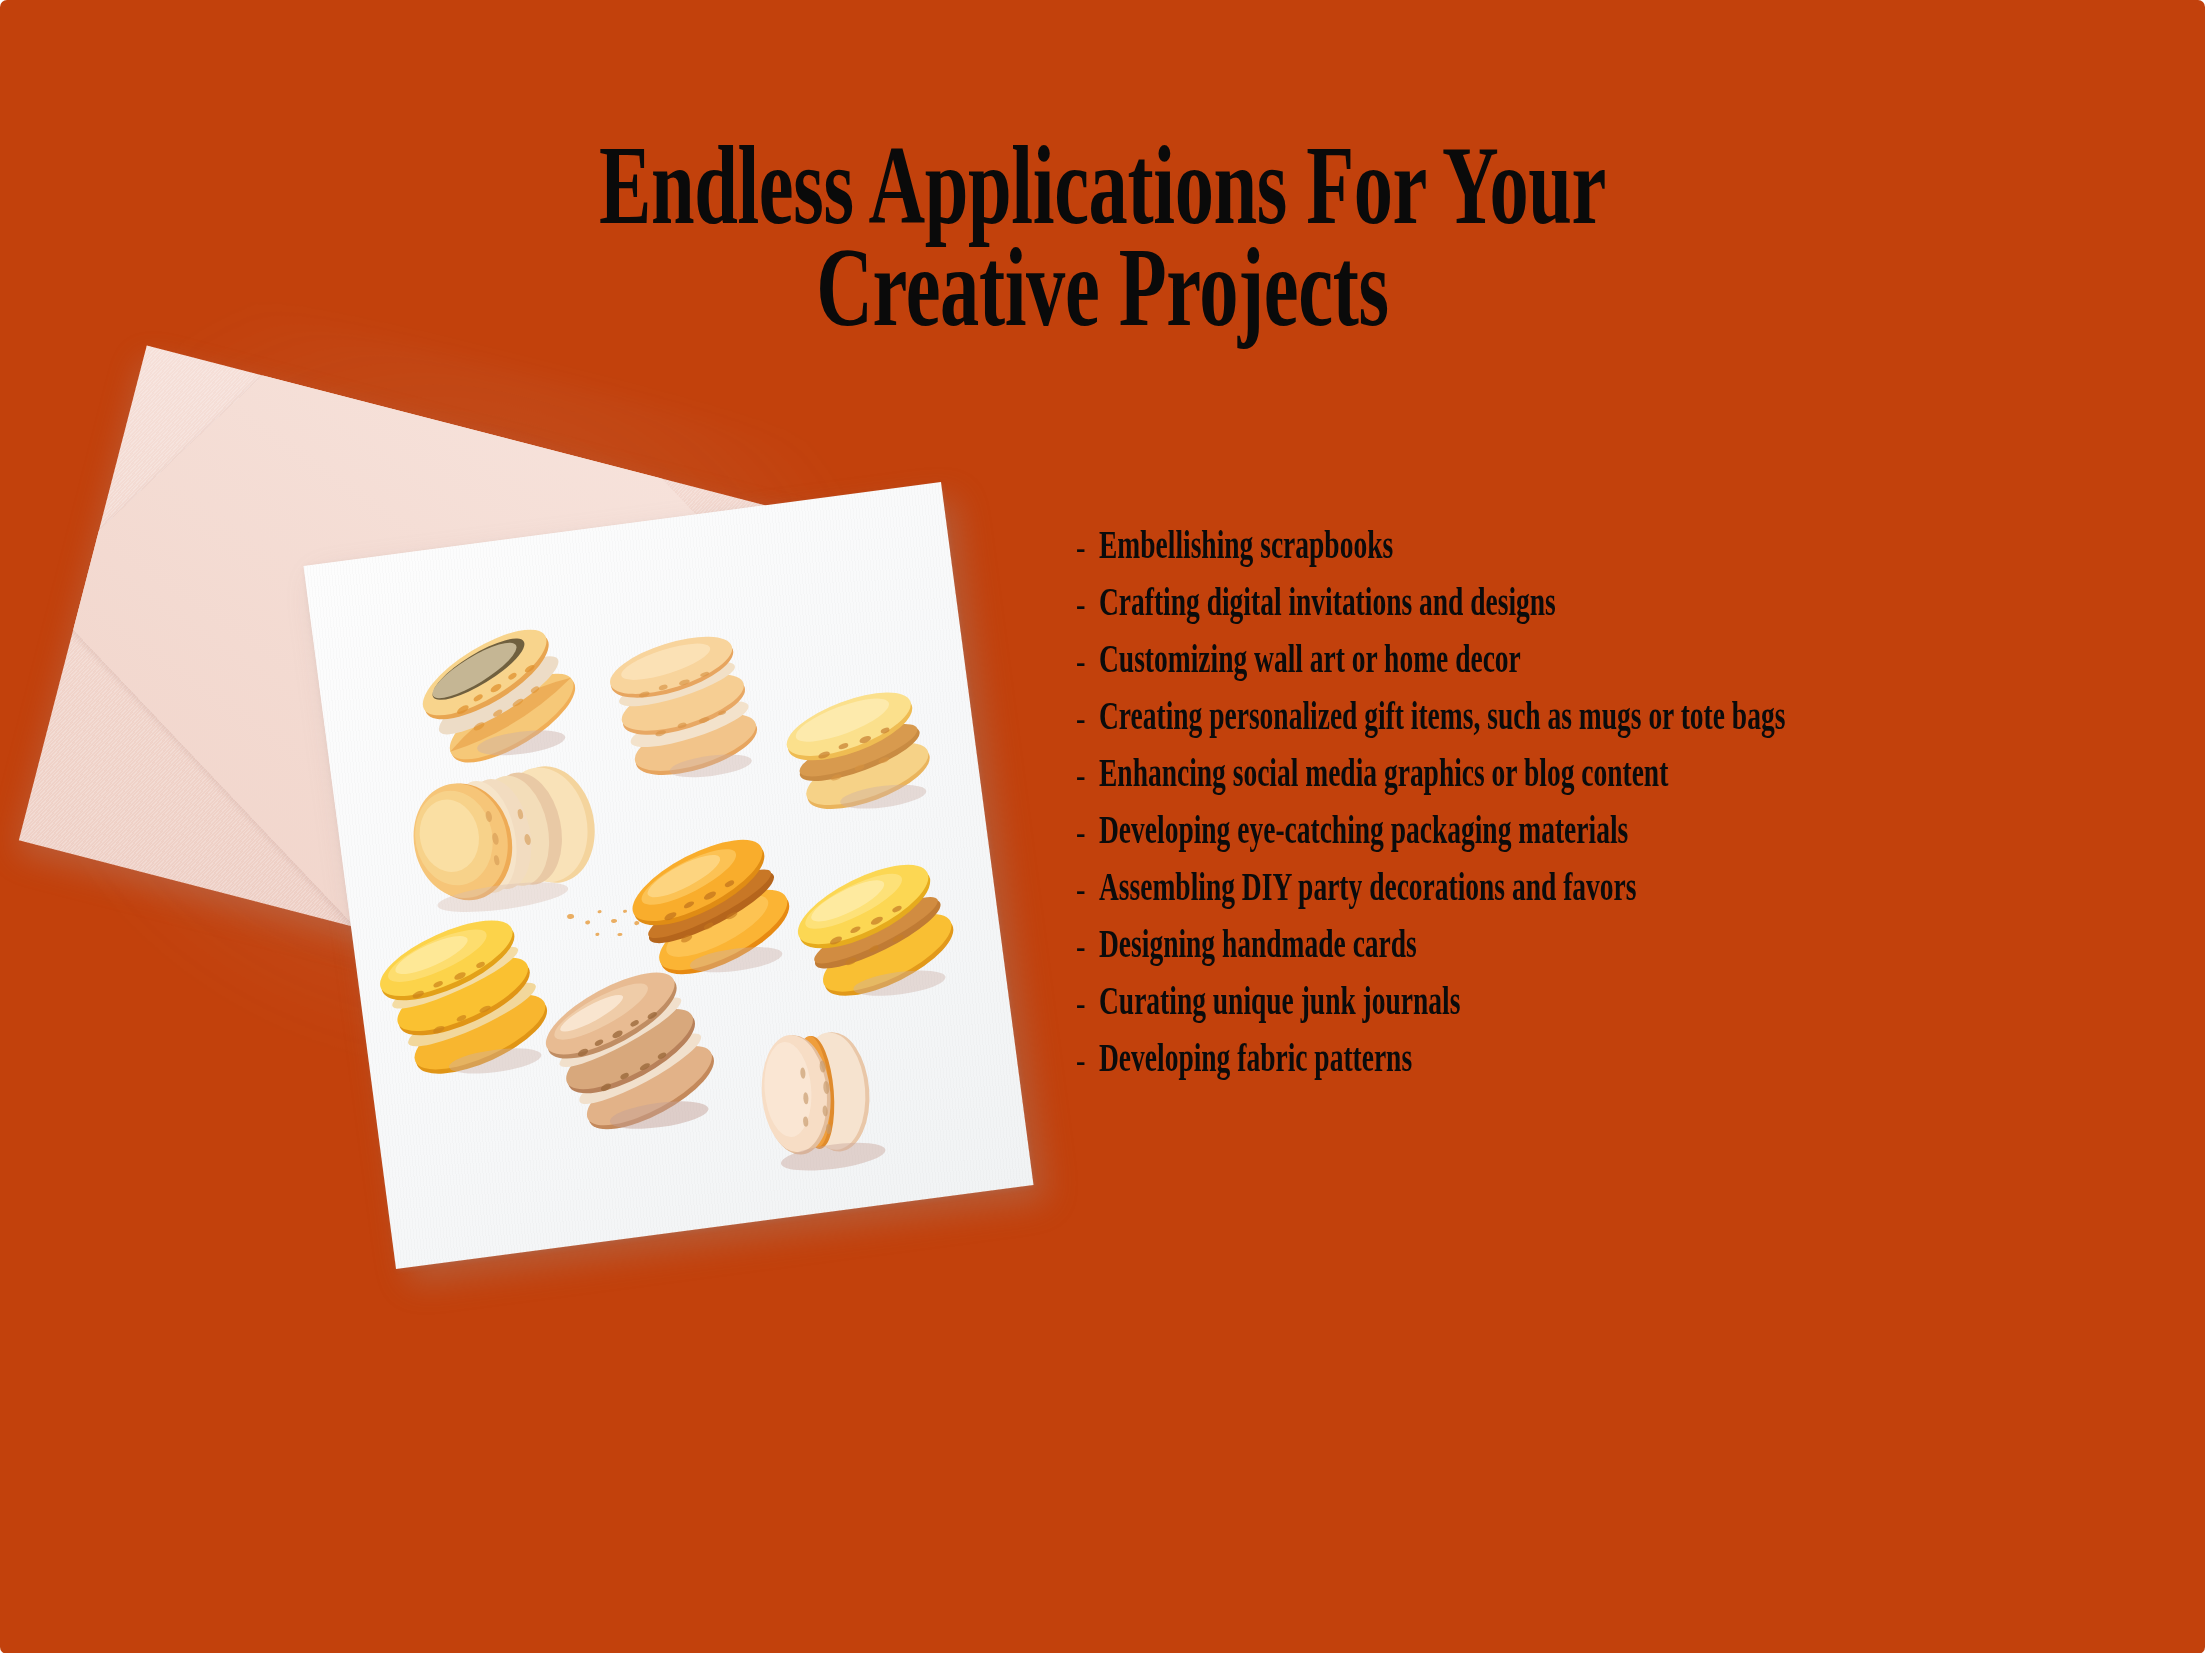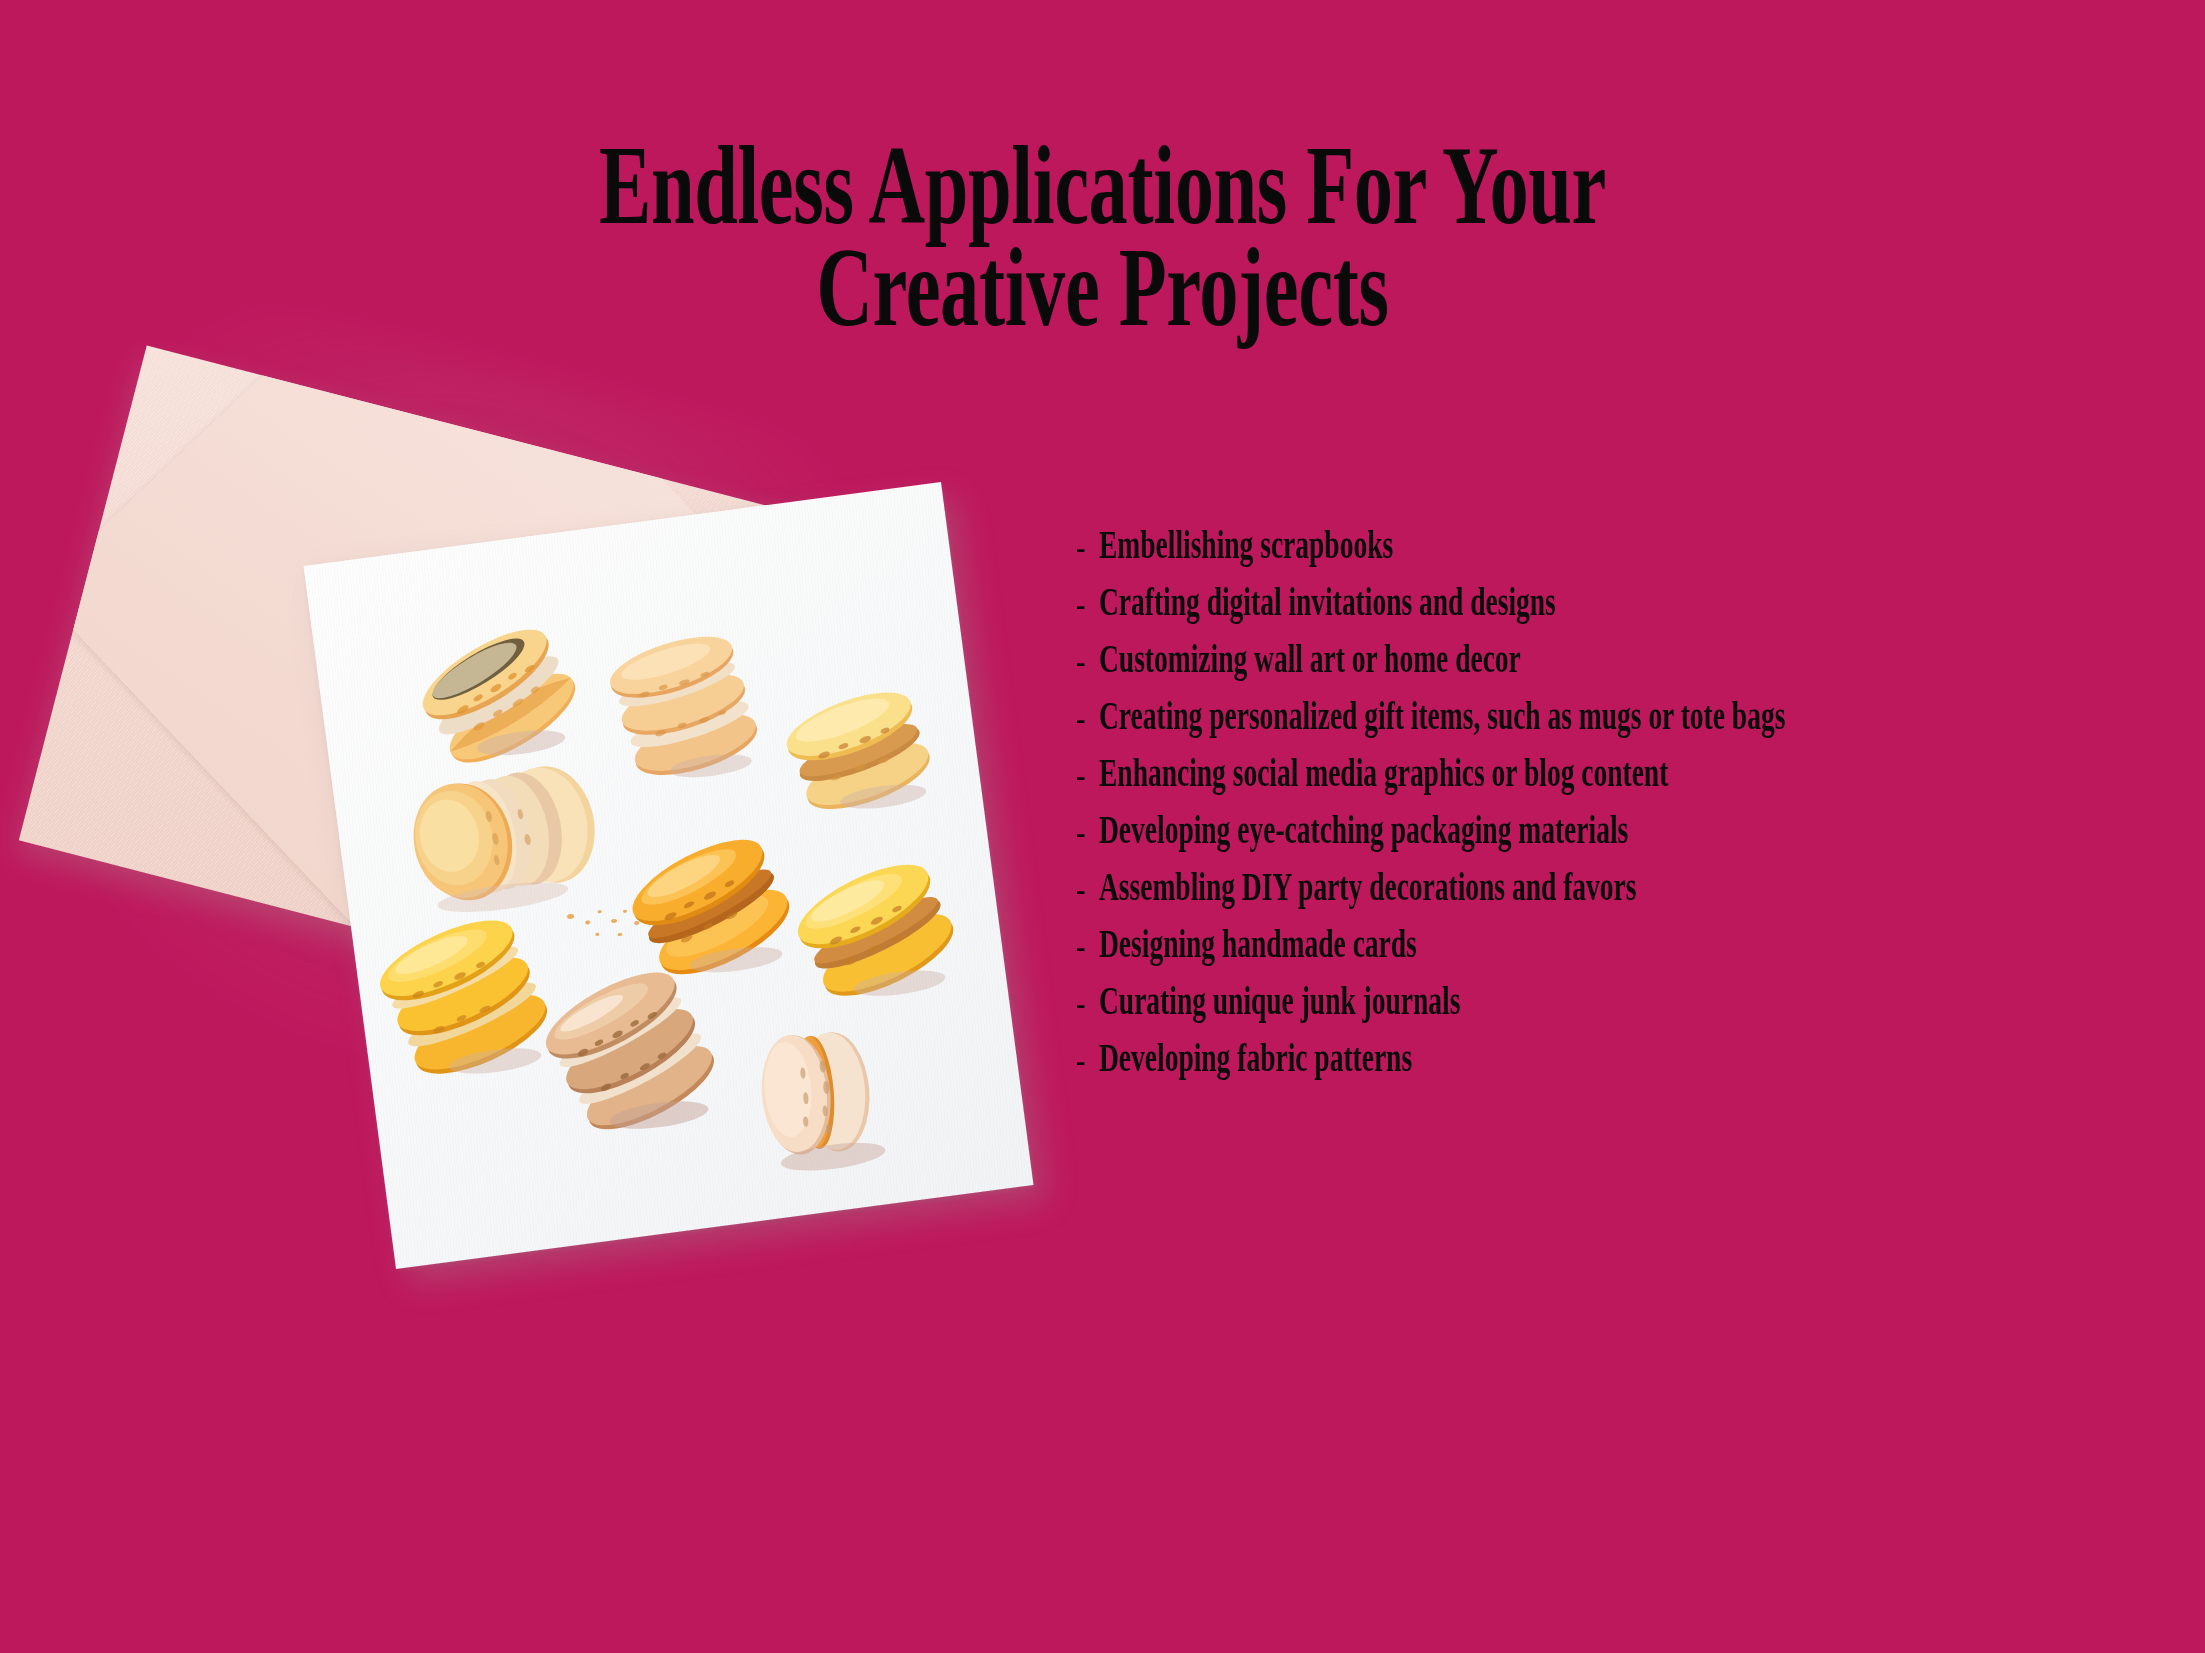--- a/index.html
+++ b/index.html
@@ -3,21 +3,21 @@
 <meta charset="utf-8">
 <style>
   html,body{margin:0;padding:0;}
   body{
     width:2205px;height:1654px;
     background:#ffffff;
     font-family:"Liberation Serif", serif;
     overflow:hidden;
     position:relative;
   }
-  .page{position:absolute;inset:0;background:#be185d;}
+  .page{position:absolute;inset:0;background:#c2410c;border-radius:7px;}
 
   
   .title-block{
     position:absolute;
     top:131px;left:0;width:2205px;
     text-align:center;
     line-height:0.97;
     color:#0a0a0a;
   }
   .title-line{

